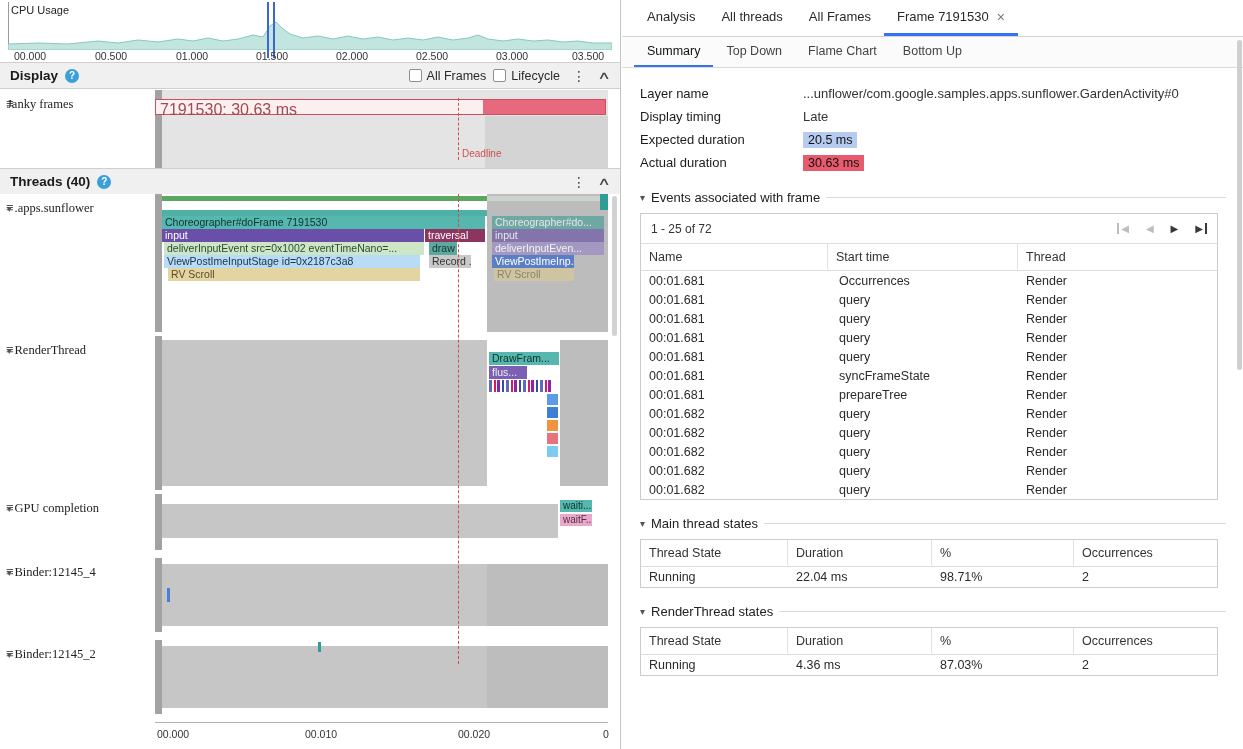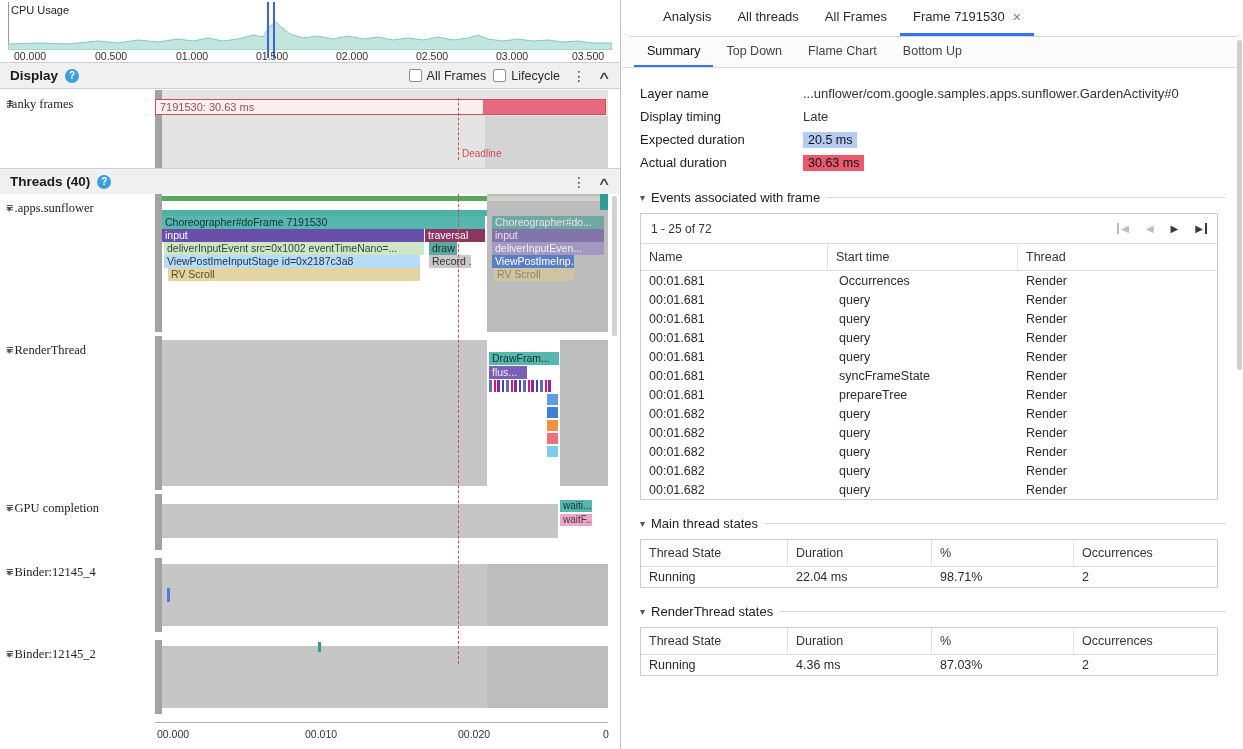--- a/index.html
+++ b/index.html
@@ -32,35 +32,35 @@
   .pre-strip{position:absolute;left:0;top:0;width:7px;height:100%;background:#a2a2a2;}
   .dimbg{position:absolute;left:332px;top:0;width:121px;height:100%;background:#bcbcbc;}
   .tbar{position:absolute;height:13px;font-size:10.5px;line-height:13px;padding-left:3px;box-sizing:border-box;white-space:nowrap;overflow:hidden;}
   .gblock{position:absolute;background:#c6c6c6;}
 
   .janky-row{position:absolute;left:0;top:90px;width:100%;height:78px;}
   .janky-track{position:absolute;left:155px;top:0;width:453px;height:100%;background:#e4e4e4;overflow:hidden;}
   .janky-dim{position:absolute;left:330px;top:26px;width:123px;bottom:0;background:#d4d4d4;}
   .frame-bar{position:absolute;left:0;top:9px;width:451px;height:16px;border:1px solid #cc4f5e;background:#fbeff0;box-sizing:border-box;}
   .frame-overrun{position:absolute;right:0;top:0;width:122px;height:100%;background:#e8697d;}
-  .frame-bar-label{position:absolute;left:4px;top:1px;font-size:11px;color:#a04a52;}
+  .frame-bar-label{position:absolute;left:4px;top:1px;font-size:16px;color:#a04a52;}
   .deadline{position:absolute;width:0;border-left:1px dashed #cf4f4f;}
   .deadline-label{position:absolute;font-size:10px;color:#cf4f4f;}
 
   .threads-body{position:absolute;left:0;top:194px;width:100%;height:555px;background:#fff;overflow:hidden;}
   .thread-row{position:absolute;left:0;width:100%;}
   .axis{position:absolute;left:155px;top:528px;width:453px;height:24px;border-top:1px solid #b0b0b0;font-size:10.5px;color:#333;}
   .axis span{position:absolute;top:5px;}
   .lscroll{position:absolute;right:3px;top:2px;width:5px;height:140px;background:#d2d2d2;border-radius:3px;}
   .confetti{position:absolute;background:repeating-linear-gradient(90deg,#5c6bc0 0 3px,#fff 3px 5px,#d81b60 5px 7px,#fff 7px 8px,#8e24aa 8px 11px,#fff 11px 13px,#3949ab 13px 15px,#fff 15px 17px);}
   .sq{position:absolute;width:11px;height:11px;}
 
   
   .right-panel{position:absolute;left:622px;top:0;width:621px;height:749px;background:#fff;}
-  .tabbar{position:absolute;left:0;top:0;width:100%;height:37px;border-bottom:1px solid #d4d4d4;display:flex;align-items:stretch;padding-left:28px;box-sizing:border-box;border-radius:9px;}
+  .tabbar{position:absolute;left:0;top:0;width:100%;height:37px;border-bottom:1px solid #d4d4d4;display:flex;align-items:stretch;padding-left:12px;box-sizing:border-box;}
   .tab{display:flex;align-items:center;gap:8px;padding:0 13px;font-size:13px;color:#2a2a2a;border-bottom:3px solid transparent;box-sizing:border-box;}
   .tab.sel{border-bottom-color:#3574f0;}
   .tab .close{color:#777;font-size:14px;}
   .subtabbar{position:absolute;left:0;top:37px;width:100%;height:31px;background:#fbfbfb;border-bottom:1px solid #dcdcdc;display:flex;padding-left:12px;box-sizing:border-box;}
   .subtab{display:flex;align-items:center;padding:0 13px;font-size:12.5px;color:#444;border-bottom:2px solid transparent;box-sizing:border-box;}
   .subtab.sel{color:#111;border-bottom-color:#3574f0;}
   .content{position:absolute;left:0;top:68px;width:614px;height:681px;padding:14px 0 0 18px;box-sizing:border-box;overflow:hidden;}
   .srow{display:flex;height:23px;align-items:center;font-size:13px;}
   .slabel{width:163px;color:#1c1c1c;flex:0 0 auto;}
   .svalue{color:#333;}

